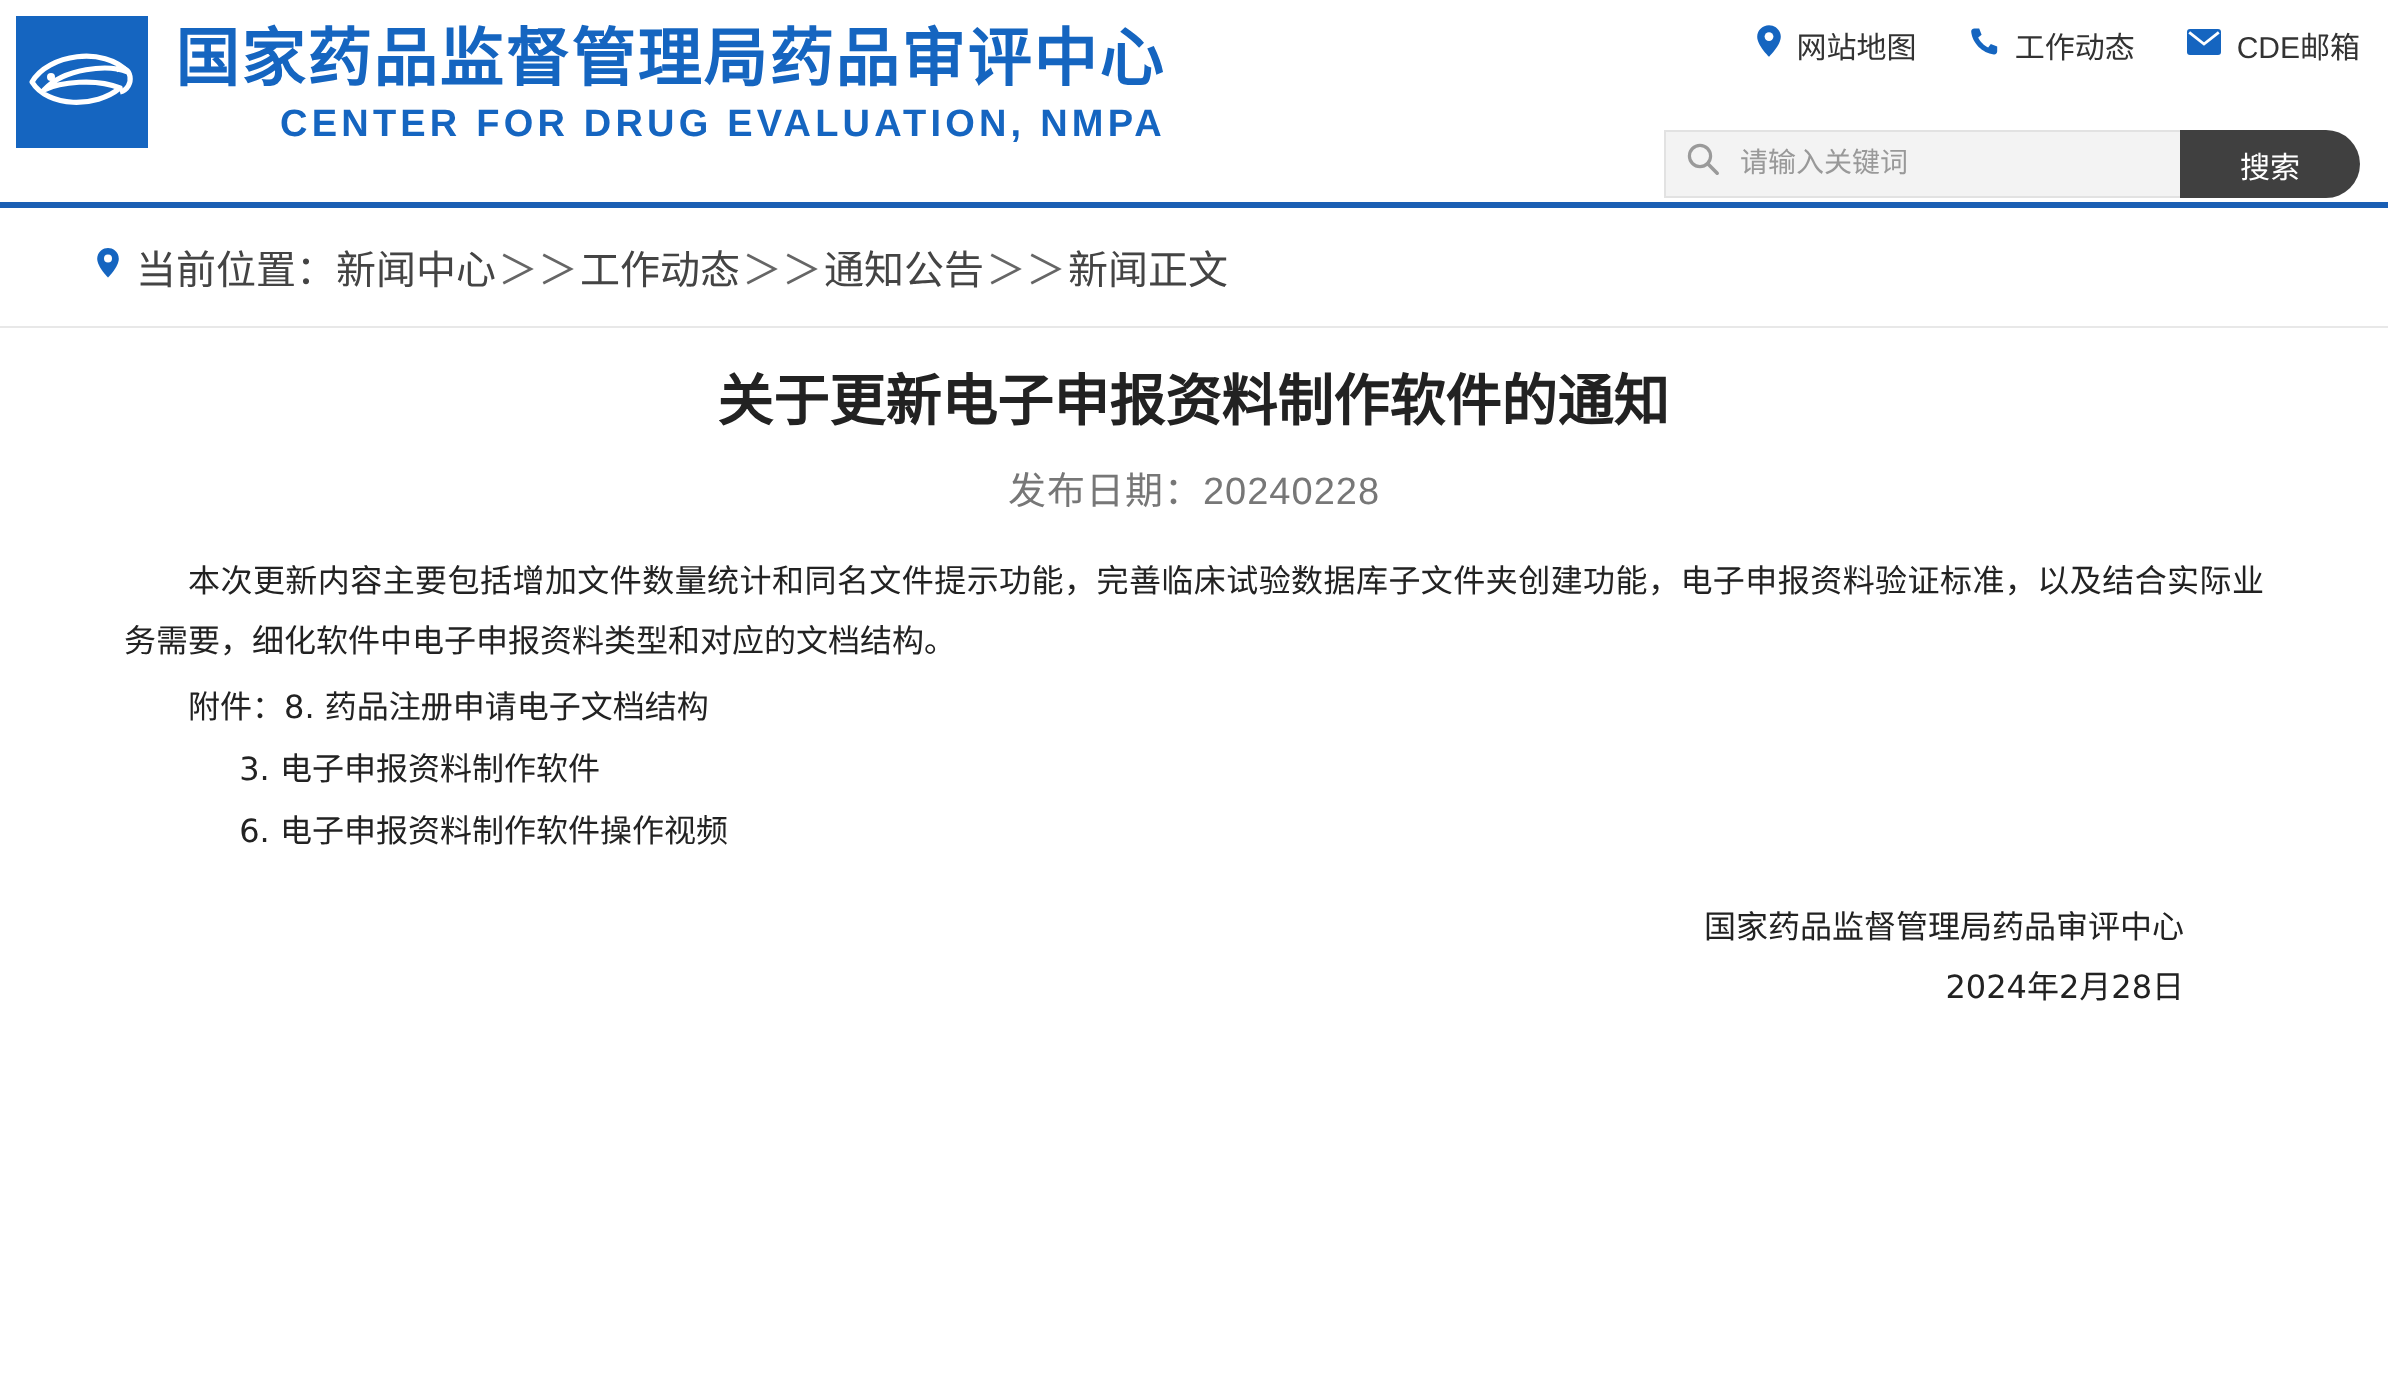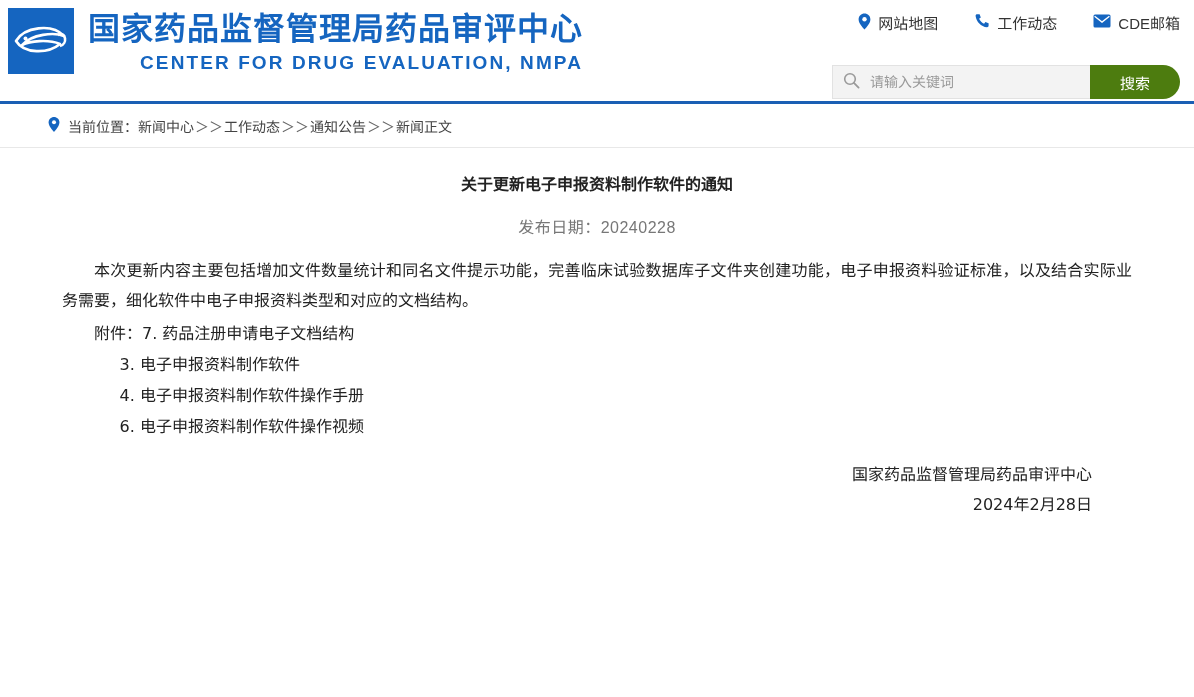--- a/index.html
+++ b/index.html
@@ -61,21 +61,21 @@
     text-align: right;
   }
 
   
   .top-links {
     position: absolute;
     right: 14px;
     top: 12px;
     display: flex;
     align-items: center;
-    gap: 36px;
+    gap: 26px;
     font-size: 15px;
     color: #333;
   }
   .top-link {
     display: flex;
     align-items: center;
     gap: 7px;
     cursor: pointer;
     white-space: nowrap;
   }
@@ -108,38 +108,38 @@
     background: transparent;
     font-size: 14px;
     color: #555;
     width: 100%;
     font-family: "DejaVu Sans", "Liberation Sans", sans-serif;
   }
   .search-input::placeholder { color: #999; }
   .search-btn {
     width: 90px;
     height: 34px;
-    background: #4d7c0f;
+    background: #404040;
     color: #fff;
     border: none;
     font-size: 15px;
     border-radius: 0 17px 17px 0;
     cursor: pointer;
     font-family: "DejaVu Sans", "Liberation Sans", sans-serif;
   }
 
   
   .breadcrumb-bar {
-    height: 44px;
+    height: 60px;
     display: flex;
     align-items: center;
     padding: 0 14px 0 46px;
     position: relative;
     border-bottom: 1px solid #e8e8e8;
-    font-size: 14px;
+    font-size: 20px;
     color: #444;
   }
   .breadcrumb-bar .pin {
     position: absolute;
     left: 48px;
     top: 50%;
     transform: translateY(-50%);
   }
   .crumbs {
     margin-left: 22px;
@@ -151,29 +151,29 @@
     text-decoration: none;
     cursor: pointer;
   }
 
   
   .article {
     padding: 18px 62px 0 62px;
   }
   .article-title {
     text-align: center;
-    font-size: 16px;
+    font-size: 28px;
     font-weight: bold;
     color: #222;
     line-height: 38px;
     font-family: "DejaVu Sans", "Liberation Sans", sans-serif;
   }
   .article-date {
     text-align: center;
-    font-size: 16px;
+    font-size: 19px;
     color: #777;
     margin-top: 10px;
     letter-spacing: 0.5px;
   }
   .article-body {
     margin-top: 18px;
     font-size: 16px;
     line-height: 30px;
     color: #222;
     font-family: "DejaVu Sans", "Liberation Sans", sans-serif;
@@ -288,23 +288,22 @@
   <div class="article-title">关于更新电子申报资料制作软件的通知</div>
 
   <div class="article-date">
     <span>发布日期：</span><span>20240228</span>
   </div>
 
   <div class="article-body">
     <p>本次更新内容主要包括增加文件数量统计和同名文件提示功能，完善临床试验数据库子文件夹创建功能，电子申报资料验证标准，以及结合实际业务需要，细化软件中电子申报资料类型和对应的文档结构。</p>
 
     <div class="attach-block">
-      <div class="attach-line"><span>附件：</span><span>7. 药品注册申请电子文档结构</span></div>
+      <div class="attach-line"><span>附件：</span><span>8. 药品注册申请电子文档结构</span></div>
       <div class="attach-line sub"><span>3. 电子申报资料制作软件</span></div>
-      <div class="attach-line sub"><span>4. 电子申报资料制作软件操作手册</span></div>
       <div class="attach-line sub"><span>6. 电子申报资料制作软件操作视频</span></div>
     </div>
   </div>
 
   <div class="signature">
     <div>国家药品监督管理局药品审评中心</div>
     <div>2024年2月28日</div>
   </div>
 
 </div>

